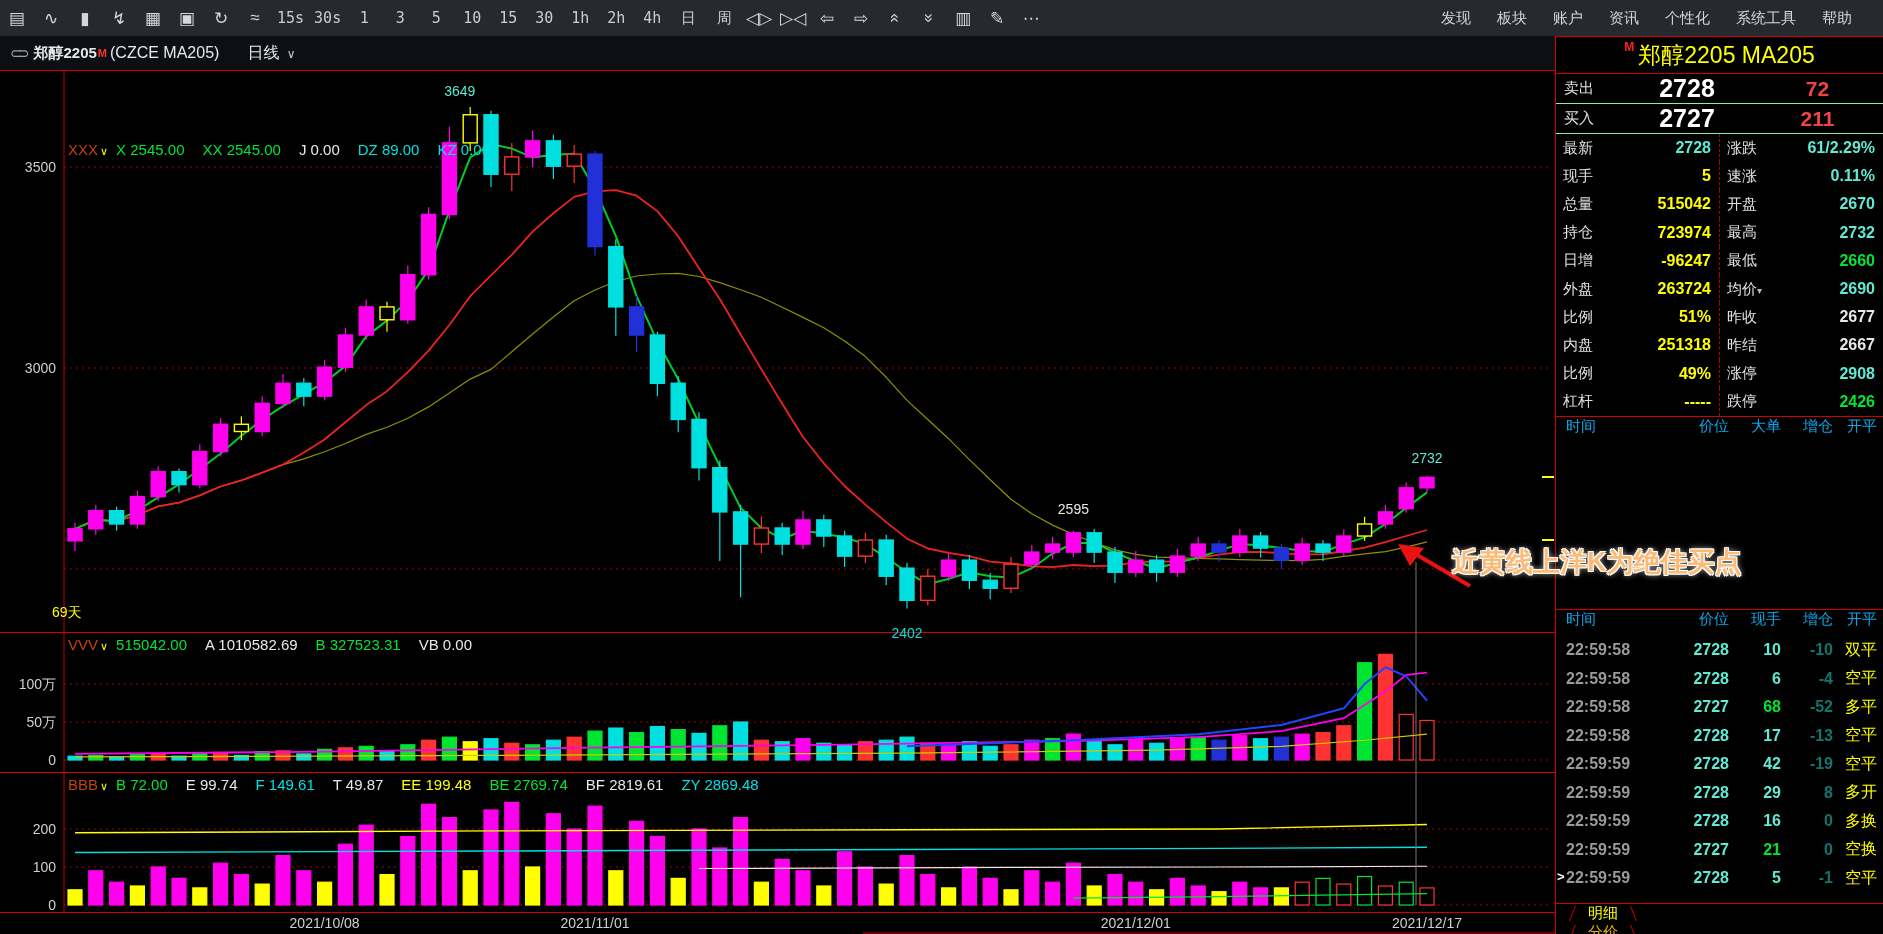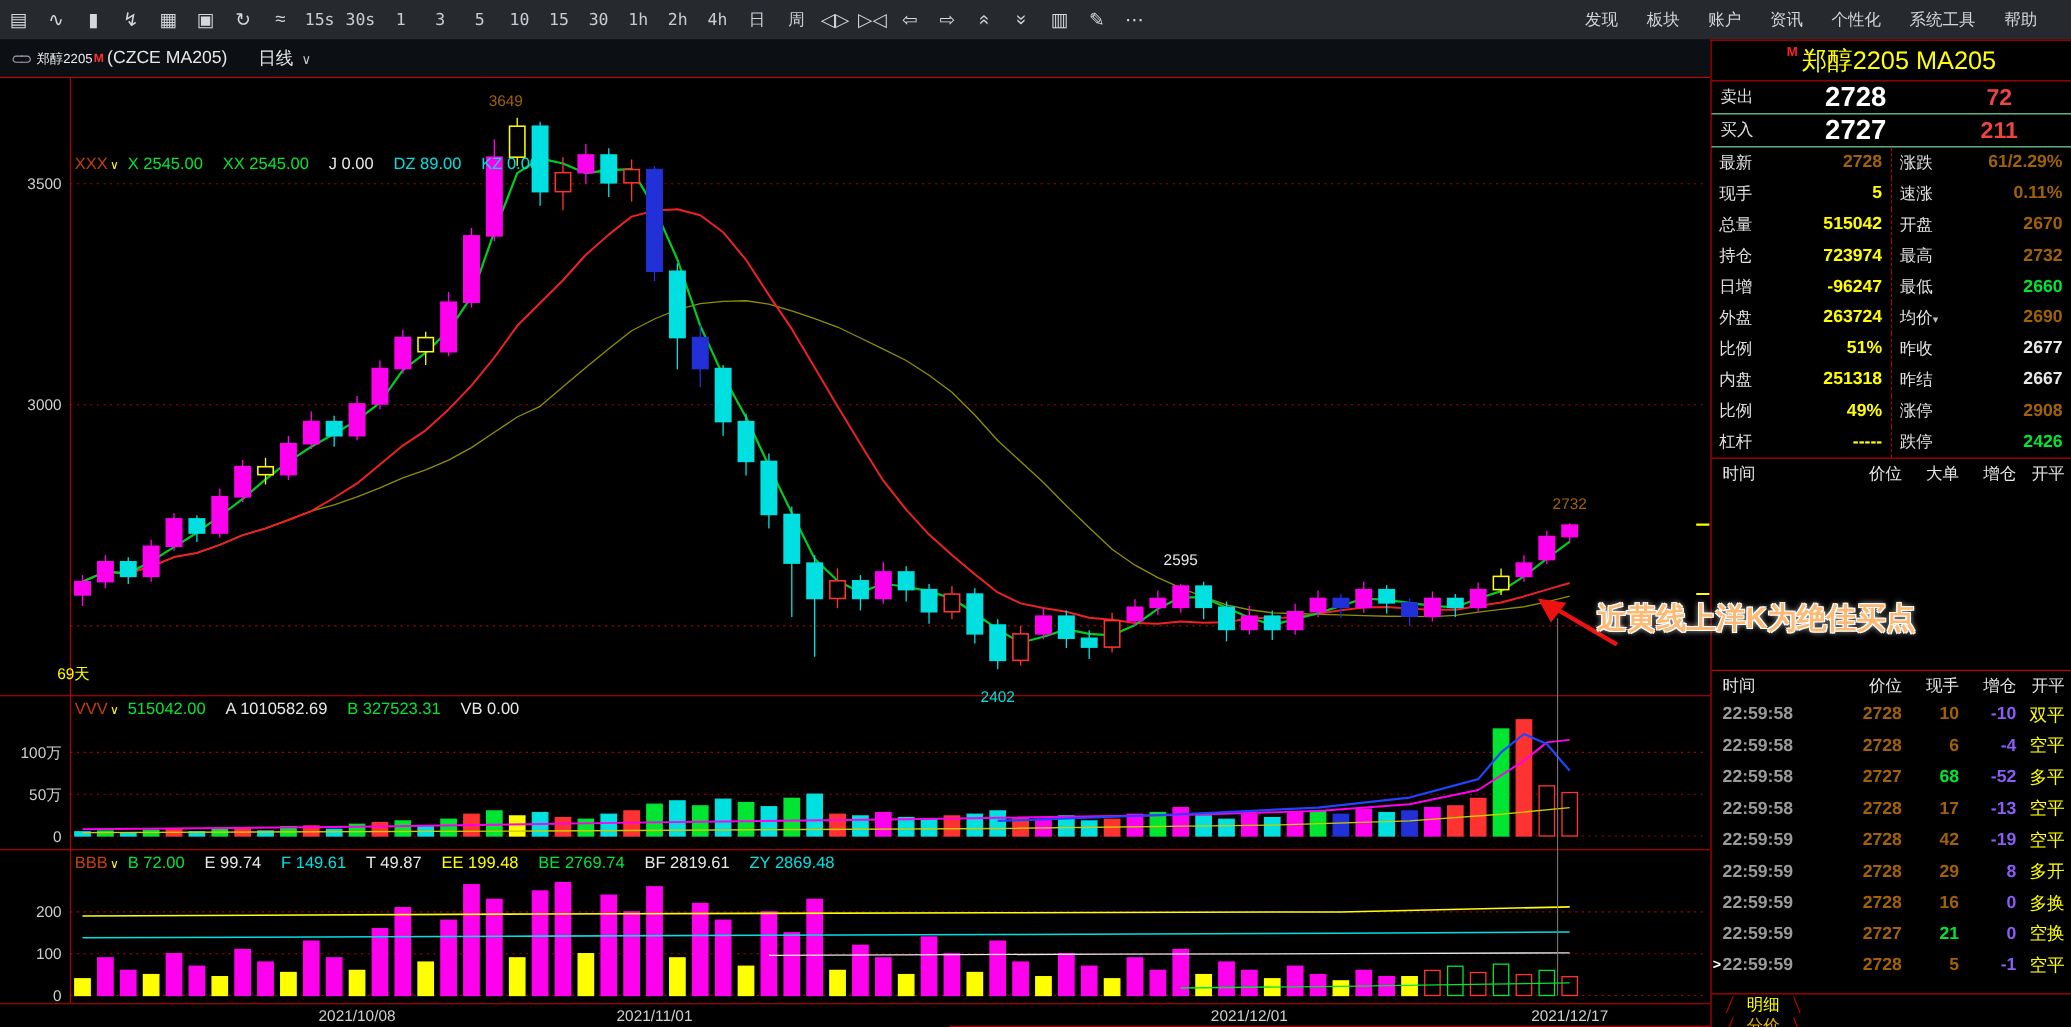--- a/index.html
+++ b/index.html
@@ -11,37 +11,37 @@
   .tb-icon{width:34px;text-align:center;font-size:17px;color:#d4d7db;cursor:pointer;}
   .tb-icon .rot{display:inline-block;transform:rotate(90deg);}
   .tb-period{min-width:26px;padding:0 5px;text-align:center;font-family:"DejaVu Sans Mono",monospace;
              font-size:15px;color:#c9cdd2;cursor:pointer;}
   #tb-menu{margin-left:auto;display:flex;align-items:center;padding-right:18px;}
   .tb-menu-item{padding:0 13px;font-size:15px;color:#d2d5da;cursor:pointer;}
   
   #titlebar{position:absolute;left:0;top:36px;width:1555px;height:34px;background:#0c0f13;
             display:flex;align-items:center;color:#e8e8e8;}
   #link-icon{margin:0 8px 0 10px;color:#9aa0a6;font-size:14px;letter-spacing:-4px;}
-  #sym-name{font-size:12px;}
+  #sym-name{font-size:15px;font-weight:bold;}
   #sym-flag{color:#ff3232;font-size:11px;vertical-align:super;font-weight:bold;margin:0 3px 0 1px;}
   #sym-code{font-size:16px;margin-right:28px;}
   #period-dd{font-size:16px;cursor:pointer;}
   #period-dd .chev{font-size:12px;color:#cccccc;margin-left:3px;}
   
   #chart{position:absolute;left:0;top:70px;width:1555px;height:864px;background:#000;}
   #chart svg{position:absolute;left:0;top:0;}
   .ind-line{position:absolute;font-size:15px;white-space:nowrap;z-index:5;}
   .ind-name{color:#c2410c;}
   .ind-chev{color:#ffff00;font-size:11px;margin:0 8px 0 2px;}
   .ind-seg{margin-right:18px;}
   .axis-lab{position:absolute;width:54px;text-align:right;font-size:14px;color:#cfcfcf;z-index:4;}
   .date-lab{position:absolute;transform:translateX(-50%);font-size:14px;color:#cfcfcf;z-index:4;}
   .price-lab{position:absolute;transform:translateX(-50%);font-size:14px;z-index:4;}
   .c-g{color:#00e432;} .c-w{color:#e8e8e8;} .c-y{color:#ffff00;} .c-c{color:#00e0e0;}
-  .c-r{color:#a16207;}
+  .c-r{color:#5eead4;}
   #days-lab{position:absolute;font-size:14px;color:#ffff00;z-index:4;}
   #note{position:absolute;z-index:9;font-size:27px;font-weight:bold;color:#fdba74;white-space:nowrap;
         text-shadow:-1px -1px 0 #fff,1px -1px 0 #fff,-1px 1px 0 #fff,1px 1px 0 #fff,0 0 6px #fff;text-align:right;}
   
   #panel{position:absolute;left:1555px;top:36px;width:328px;height:898px;background:#000;
          border-left:1px solid #d00000;border-top:1px solid #d00000;box-sizing:border-box;
          display:flex;flex-direction:column;color:#e4e4e4;}
   #p-head{height:36px;border-bottom:1px solid #d00000;display:flex;align-items:center;justify-content:center;}
   #p-head .m{color:#ff2020;font-size:12px;font-weight:bold;align-self:flex-start;margin:3px 4px 0 0;}
   #p-head .t{color:#ffff00;font-size:23px;}
@@ -49,31 +49,31 @@
   .p-quote-row .lab{width:58px;padding-left:8px;font-size:15px;color:#e0e0e0;}
   .p-quote-row .price{width:130px;text-align:center;font-size:25px;color:#ffffff;font-weight:bold;}
   .p-quote-row .vol{flex:1;text-align:center;font-size:21px;color:#ef4444;font-weight:bold;}
   #p-grid{height:282px;border-bottom:1px solid #d00000;display:grid;
           grid-template-columns:163px 164px;grid-auto-rows:28.2px;}
   .q-cell{display:flex;align-items:center;overflow:hidden;}
   .q-cell.right{border-left:1px dashed #b00000;}
   .q-lab{padding-left:7px;font-size:15px;color:#e0e0e0;white-space:nowrap;}
   .q-lab .dn{font-size:10px;color:#bbbbbb;}
   .q-val{flex:1;text-align:right;padding-right:8px;font-size:16px;font-weight:bold;white-space:nowrap;}
-  .p-th{height:26px;display:flex;align-items:center;color:#e5e5e5;font-size:15px;}
+  .p-th{height:26px;display:flex;color:#0ea5e9;font-size:15px;}
   .p-th span{text-align:right;}
   #p-big{height:166px;}
   #p-th2{border-top:1px solid #d00000;}
   #p-tape{height:257px;}
   .tape-row{height:28.5px;display:flex;align-items:center;font-weight:bold;font-size:16px;}
   .t-time{width:95px;padding-left:10px;color:#9a9a9a;position:relative;}
   .t-mark{position:absolute;left:1px;color:#ffffff;font-size:13px;}
   .t-price{width:68px;text-align:right;}
   .t-qty{width:52px;text-align:right;}
-  .t-delta{width:52px;text-align:right;color:#8b5cf6;}
+  .t-delta{width:52px;text-align:right;color:#0f766e;}
   .t-type{flex:1;text-align:right;padding-right:6px;color:#ffff00;font-weight:normal;}
   .p-th .h-time{width:95px;padding-left:10px;text-align:left;}
   .p-th .h-price{width:68px;} .p-th .h-a{width:52px;} .p-th .h-b{width:52px;}
   .p-th .h-c{flex:1;padding-right:6px;}
   #p-tabs{margin-top:auto;height:30px;border-top:1px solid #d00000;display:flex;align-items:stretch;
           padding-left:14px;flex-direction:column;}
   .p-tab{position:relative;width:66px;display:flex;align-items:center;justify-content:center;
          font-size:15px;color:#eab308;cursor:pointer;}
   .p-tab::before,.p-tab::after{content:"";position:absolute;top:2px;bottom:2px;width:1px;background:#d00000;}
   .p-tab::before{left:2px;transform:skewX(-22deg);}

